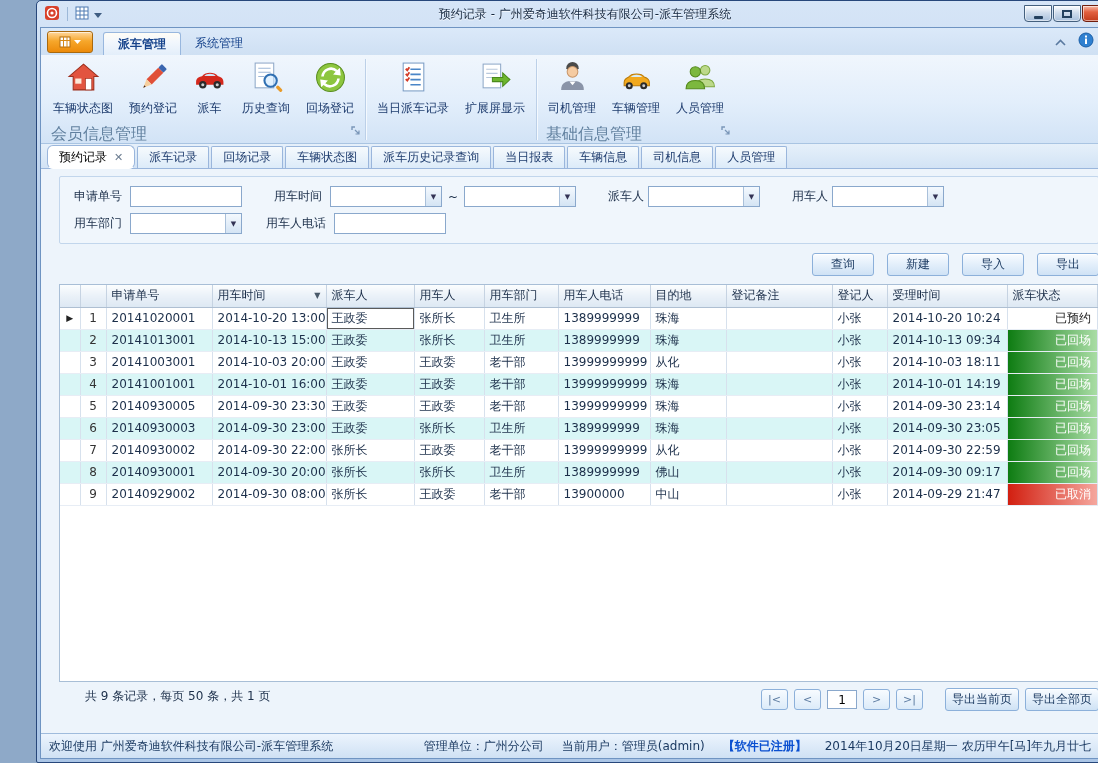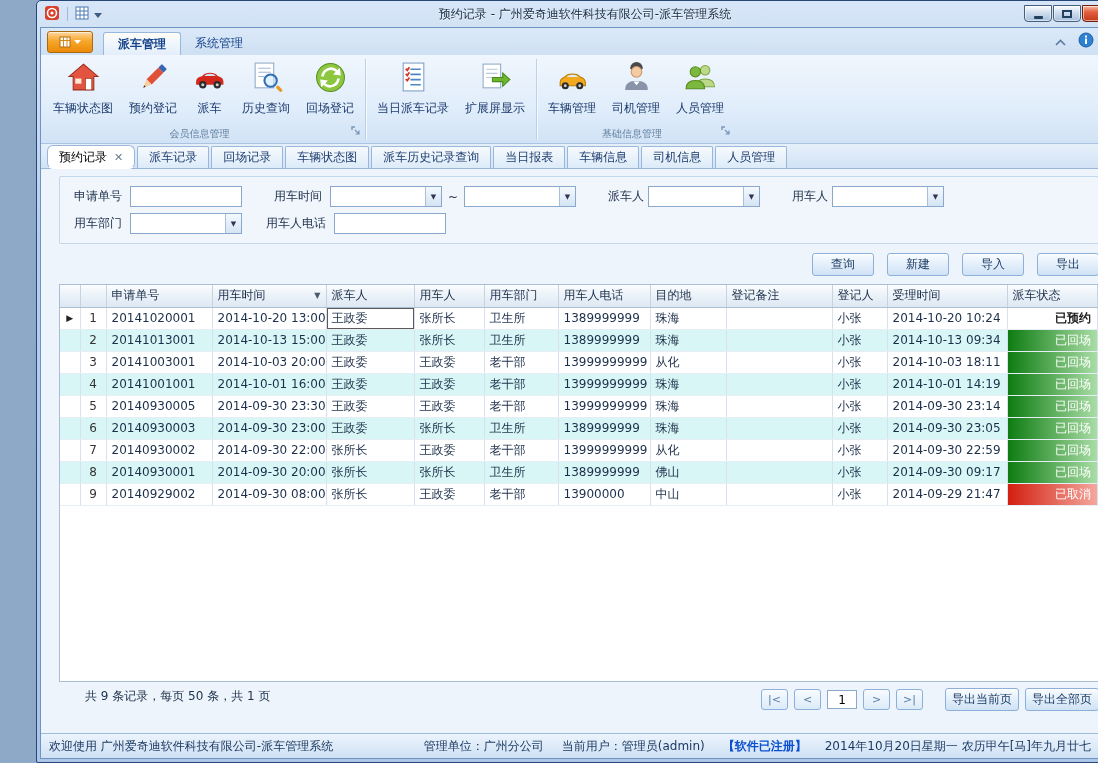--- a/index.html
+++ b/index.html
@@ -32,21 +32,21 @@
       box-shadow:inset 0 1px 0 rgba(255,255,255,.6);}
   .rtab{height:23px;line-height:22px;padding:0 14px;color:#15428b;cursor:default;}
   .rtab.active{background:linear-gradient(#fffdf6,#f2f7fd 40%,#e3eefa);border:1px solid #98b7de;border-bottom:none;border-radius:3px 3px 0 0;font-weight:bold;}
   .tabrow-right{margin-left:auto;display:flex;align-items:center;gap:12px;margin-bottom:4px;}
 
   
   .ribbon-body{height:89px;background:linear-gradient(#f0f6fd,#e2eefb 55%,#d2e3f6);border-bottom:1px solid #a9c4e2;
       display:flex;align-items:stretch;padding:1px 2px 0;flex:0 0 auto;}
   .ribbon-group{display:flex;flex-direction:column;position:relative;padding:1px 2px 0;}
   .group-buttons{flex:1;display:flex;align-items:flex-start;}
-  .group-label{height:17px;font-size:10px;color:#61809f;text-align:center;line-height:16px;padding:0 14px 0 6px;white-space:nowrap;}
+  .group-label{height:17px;font-size:16px;color:#61809f;line-height:16px;padding:0 14px 0 6px;white-space:nowrap;}
   .launcher{position:absolute;right:3px;bottom:4px;}
   .ribbon-sep{width:1px;margin:3px 1px;background:#bcd0e8;box-shadow:1px 0 0 #f4f9fe;}
   .rbtn{display:flex;flex-direction:column;align-items:center;padding:3px 7px 1px;gap:3px;border:1px solid transparent;border-radius:2px;cursor:default;}
   .rbtn .lbl{color:#1e3c6e;white-space:nowrap;}
 
   
   .doc-tabbar{height:25px;background:linear-gradient(#e6f0fa,#d2e3f5);display:flex;align-items:flex-end;padding:0 0 0 6px;border-bottom:1px solid #9ab6dc;flex:0 0 auto;}
   .dtab{height:22px;line-height:21px;padding:0 11px;margin-right:2px;border:1px solid #9ab6dc;border-bottom:none;border-radius:2px 2px 0 0;
       background:linear-gradient(#f6fafd,#dcebf9);color:#1e3c6e;white-space:nowrap;cursor:default;display:flex;align-items:center;gap:7px;}
   .dtab.active{background:#fff;color:#000;height:24px;margin-bottom:-1px;border-bottom:1px solid #fff;border-radius:6px;}
@@ -76,21 +76,21 @@
   table.grid{border-collapse:collapse;width:100%;table-layout:fixed;}
   .grid th{height:22px;font-weight:normal;text-align:left;padding:0 5px;color:#1c2f4a;
       background:linear-gradient(#fbfdfe,#eaf1f8 50%,#dde8f3);border-right:1px solid #c6d3e2;border-bottom:1px solid #aebfd2;white-space:nowrap;overflow:hidden;}
   .grid td{height:21px;padding:0 5px;border-right:1px solid #d7e1ed;border-bottom:1px solid #e7edf5;white-space:nowrap;overflow:hidden;}
   .row-even td{background:#d9f6f6;}
   .col-indicator{text-align:center;font-size:9px;color:#222;padding:0!important;}
   .col-num{text-align:center;color:#333;}
   .cell-focus{box-shadow:inset 0 0 0 1px #5a5a5a;}
   td.col-status{padding:0;}
   .status-bar{height:21px;display:flex;align-items:center;justify-content:flex-end;padding:0 6px;color:#fff;}
-  .status-plain{color:#222;background:none;font-weight:bold;}
+  .status-plain{color:#222;background:none;}
   .th-flex{display:flex;align-items:center;justify-content:space-between;}
   .sort-arrow{font-size:8px;color:#4a5a6a;}
 
   .grid-footer{display:flex;align-items:flex-start;justify-content:space-between;margin-top:6px;flex:0 0 auto;}
   .summary{padding-left:26px;color:#1c2f4a;}
   .pager{display:flex;align-items:center;gap:6px;}
   .pg-btn{width:27px;height:21px;border:1px solid #8cb0da;border-radius:3px;background:linear-gradient(#f7fbff,#dcebf9);
       color:#5a7aa0;font-size:11px;display:flex;align-items:center;justify-content:center;cursor:default;}
   .pg-input{width:30px;height:19px;border:1px solid #8aa8cc;text-align:center;font:inherit;}
   .pg-gap{width:10px;}
@@ -270,37 +270,37 @@
         </div>
         <div class="group-label"></div>
       </div>
 
       <div class="ribbon-sep"></div>
 
       <div class="ribbon-group">
         <div class="group-buttons">
           <div class="rbtn">
             <span><svg width="33" height="33" viewBox="0 0 32 32">
+                  <path d="M10 7 a6 6 0 0 1 12 0 l-1 1.5 h-10 Z" fill="#4a4a4a"></path>
+                  <circle cx="16" cy="10.5" r="5.2" fill="#f5cba2" stroke="#c8966a"></circle>
+                  <path d="M5 28 C5 21 10 19.5 16 19.5 C22 19.5 27 21 27 28 Z" fill="#8a94a8"></path>
+                  <path d="M13 19.8 L16 23.5 L19 19.8 Z" fill="#fff"></path>
+                </svg></span>
+            <span class="lbl">司机管理</span>
+          </div>
+          <div class="rbtn">
+            <span><svg width="33" height="33" viewBox="0 0 32 32">
                   <path d="M4 21 C4 17.5 6 16.5 8.5 15.5 C11 11.5 21 11.5 23.5 15.5 C26.5 16.5 28.5 18 28.5 21 L28.5 24 L4 24 Z" fill="#f2a91e" stroke="#b97a08"></path>
                   <path d="M10.5 15.5 C12.5 12.5 19.5 12.5 21.5 15.5 Z" fill="#d6ecf8"></path>
                   <circle cx="9" cy="24" r="3.4" fill="#2b2b2b"></circle>
                   <circle cx="9" cy="24" r="1.4" fill="#cfcfcf"></circle>
                   <circle cx="23" cy="24" r="3.4" fill="#2b2b2b"></circle>
                   <circle cx="23" cy="24" r="1.4" fill="#cfcfcf"></circle>
                 </svg></span>
             <span class="lbl">车辆管理</span>
-          </div>
-          <div class="rbtn">
-            <span><svg width="33" height="33" viewBox="0 0 32 32">
-                  <path d="M10 7 a6 6 0 0 1 12 0 l-1 1.5 h-10 Z" fill="#4a4a4a"></path>
-                  <circle cx="16" cy="10.5" r="5.2" fill="#f5cba2" stroke="#c8966a"></circle>
-                  <path d="M5 28 C5 21 10 19.5 16 19.5 C22 19.5 27 21 27 28 Z" fill="#8a94a8"></path>
-                  <path d="M13 19.8 L16 23.5 L19 19.8 Z" fill="#fff"></path>
-                </svg></span>
-            <span class="lbl">司机管理</span>
           </div>
           <div class="rbtn">
             <span><svg width="33" height="33" viewBox="0 0 32 32">
                   <circle cx="20.5" cy="9" r="4.6" fill="#bcd98a" stroke="#7da83f"></circle>
                   <path d="M12 25 C12 19 16 17.5 20.5 17.5 C25 17.5 29.5 19 29.5 25 Z" fill="#bcd98a" stroke="#7da83f"></path>
                   <circle cx="11" cy="10.5" r="5" fill="#7cb83e" stroke="#558a1e"></circle>
                   <path d="M2 27 C2 20.5 6.5 19 11 19 C15.5 19 20 20.5 20 27 Z" fill="#7cb83e" stroke="#558a1e"></path>
                 </svg></span>
             <span class="lbl">人员管理</span>
           </div>

